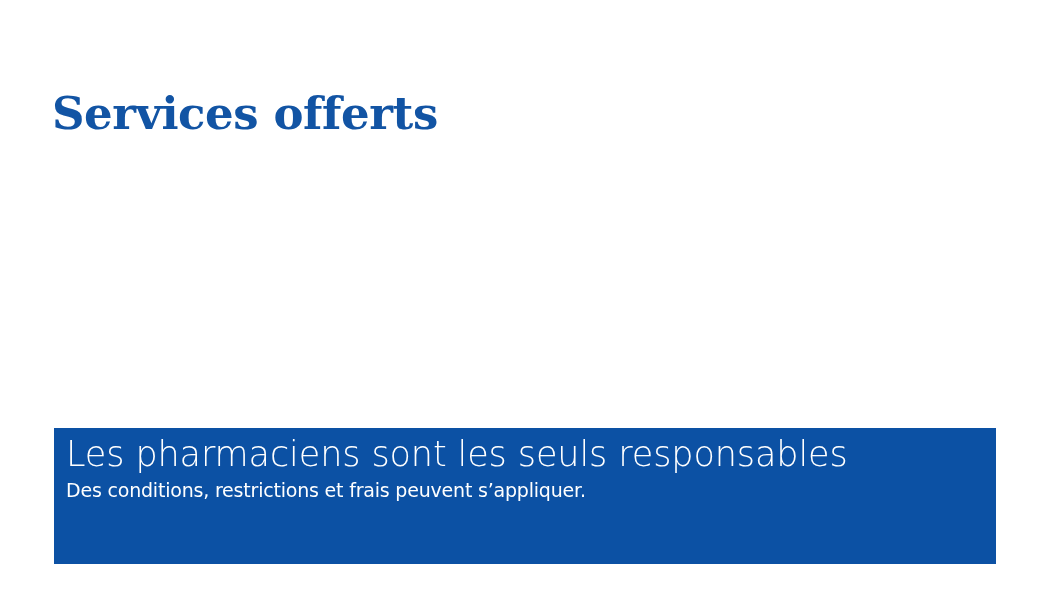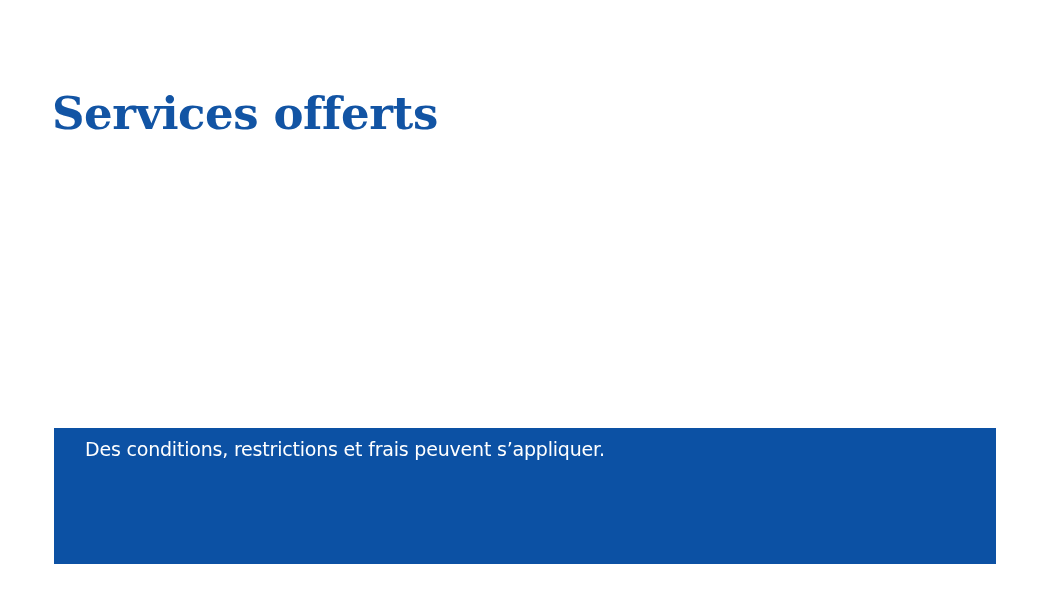--- a/index.html
+++ b/index.html
@@ -73,34 +73,34 @@
 
   .callout-note {
     margin-top: 2px;
     color: #ffffff;
     font-family: "DejaVu Sans", "Liberation Sans", sans-serif;
     font-weight: 400;
     font-size: 19px;
     line-height: 26px;
     letter-spacing: -0.2px;
     white-space: nowrap;
-    margin-left: 19px;
   }
 </style>
 </head>
 <body>
 
 <div class="slide">
 
   <h1 class="slide-title">Services offerts</h1>
 
   <div class="content-area"></div>
 
   <div class="callout-banner">
 
     <div class="callout-heading">
+      <span class="line">Les pharmaciens sont les seuls responsables</span>
     </div>
 
     <div class="callout-note">Des conditions, restrictions et frais peuvent s’appliquer.</div>
 
   </div>
 
 </div>
 
 </body></html>

